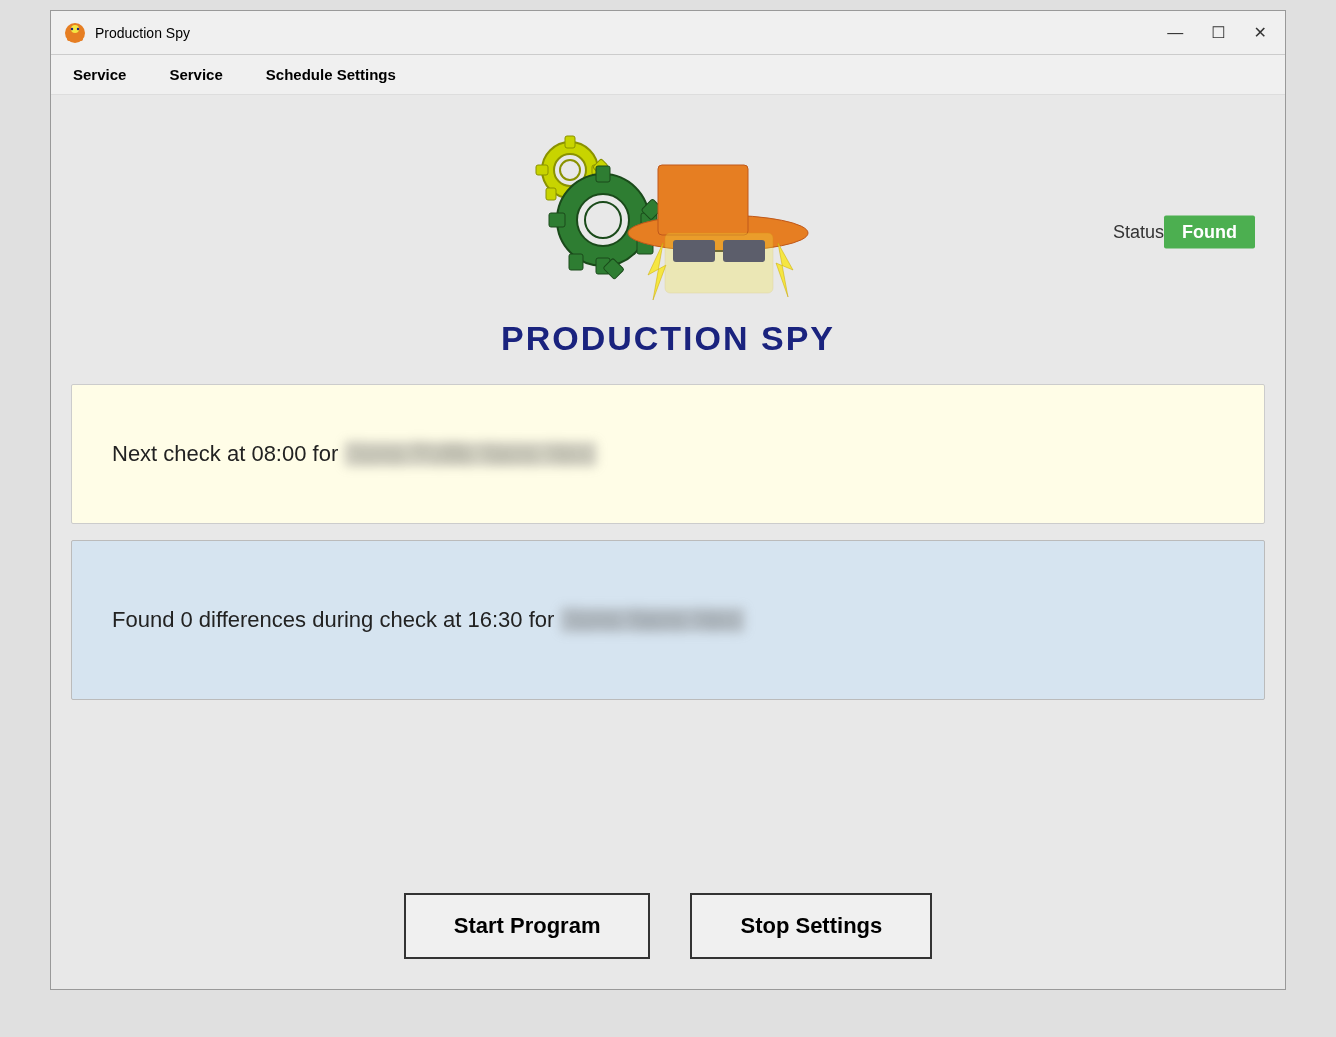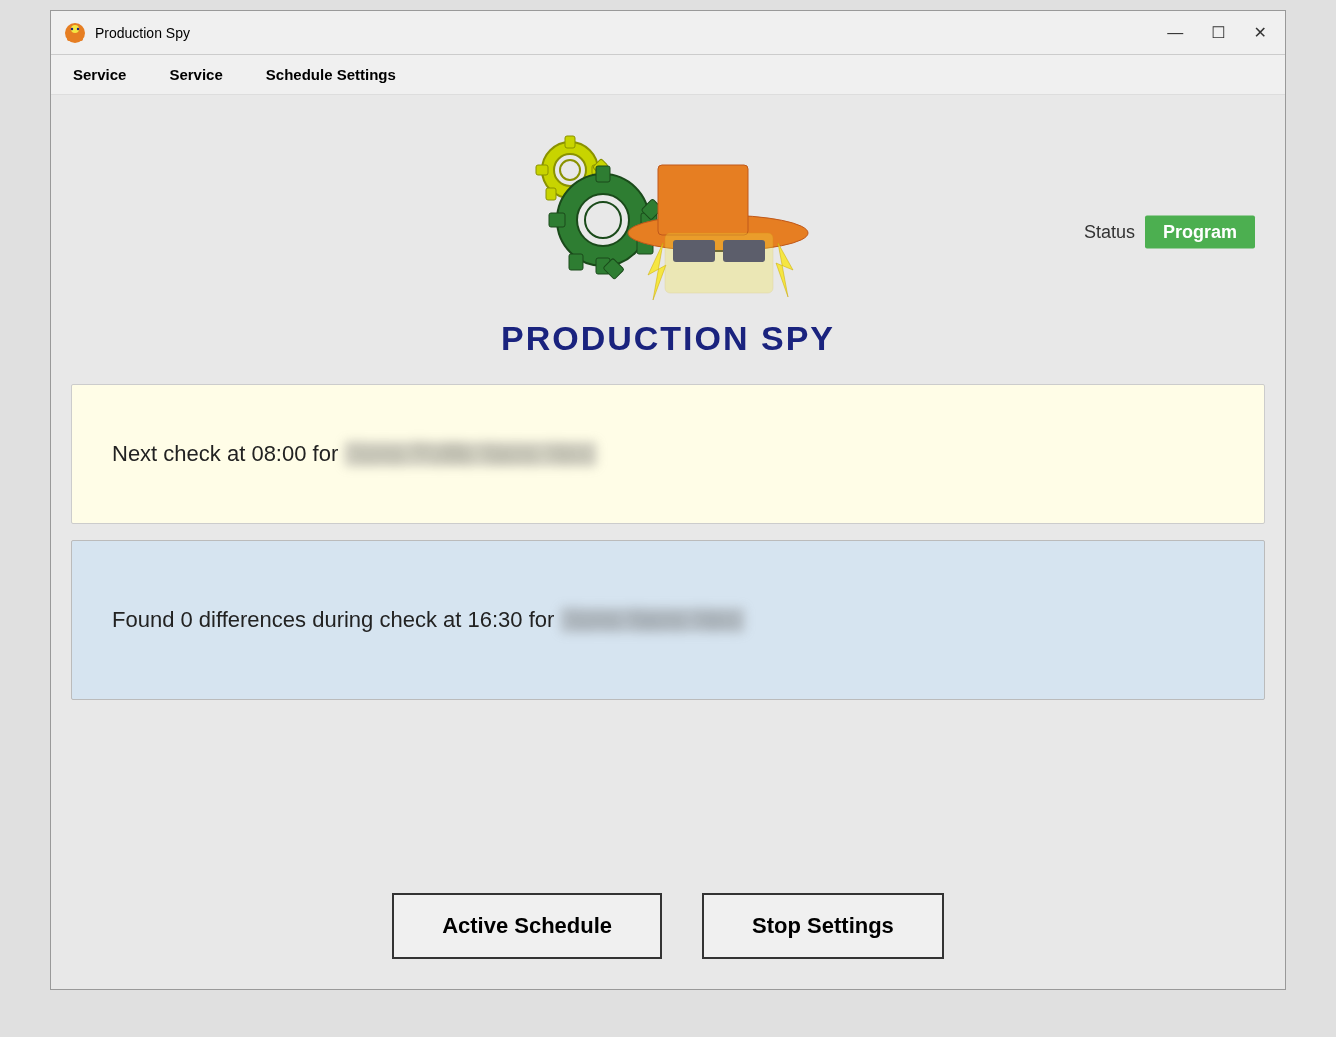--- a/index.html
+++ b/index.html
@@ -122,21 +122,20 @@
       font-family: Arial, sans-serif;
     }
 
     .status-container {
       position: absolute;
       right: 30px;
       top: 50%;
       transform: translateY(-50%);
       display: flex;
       align-items: center;
-      gap: 10px;
     }
 
     .status-label {
       font-size: 18px;
       font-weight: normal;
       color: #333;
     }
 
     .status-badge {
       background: #4caf50;
@@ -293,39 +292,39 @@
           <line x1="207" y1="136" x2="215" y2="136" stroke="#333" stroke-width="2"></line>
 
           <rect x="157" y="118" width="108" height="60" rx="5" fill="#f5e642" stroke="#c8a800" stroke-width="0.5" opacity="0.3"></rect>
         </svg>
 
         <div class="app-title-text">PRODUCTION SPY</div>
       </div>
 
       <div class="status-container">
         <span class="status-label">Status</span>
-        <span class="status-badge">Program</span>
+        <span class="status-badge">Found</span>
       </div>
     </div>
 
     <div class="info-panels">
 
       <div class="panel-yellow">
         <span class="panel-text">
           <span>Next check at 08:00 for </span><span class="blurred-text">Some Profile Name Here</span>
         </span>
       </div>
 
       <div class="panel-blue">
         <span class="panel-text">
           <span>Found 0 differences during check at 16:30 for </span><span class="blurred-text">Some Name Here</span>
         </span>
       </div>
 
     </div>
 
     <div class="buttons-row">
-      <button class="schedule-button">Active Schedule</button>
+      <button class="schedule-button">Start Program</button>
       <button class="schedule-button">Stop Settings</button>
     </div>
 
   </div>
 </div>
 
 </body></html>

